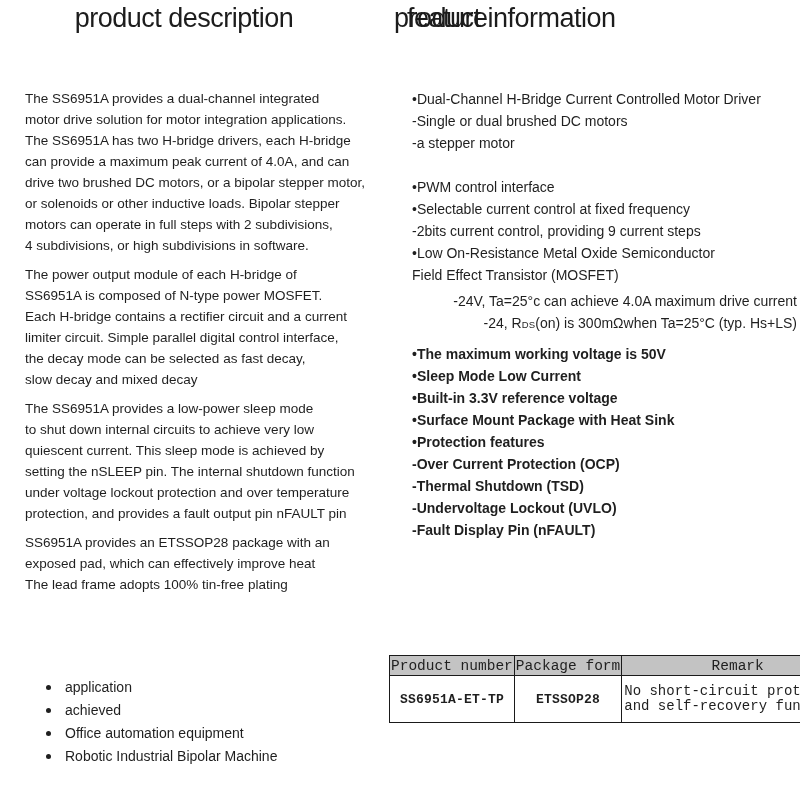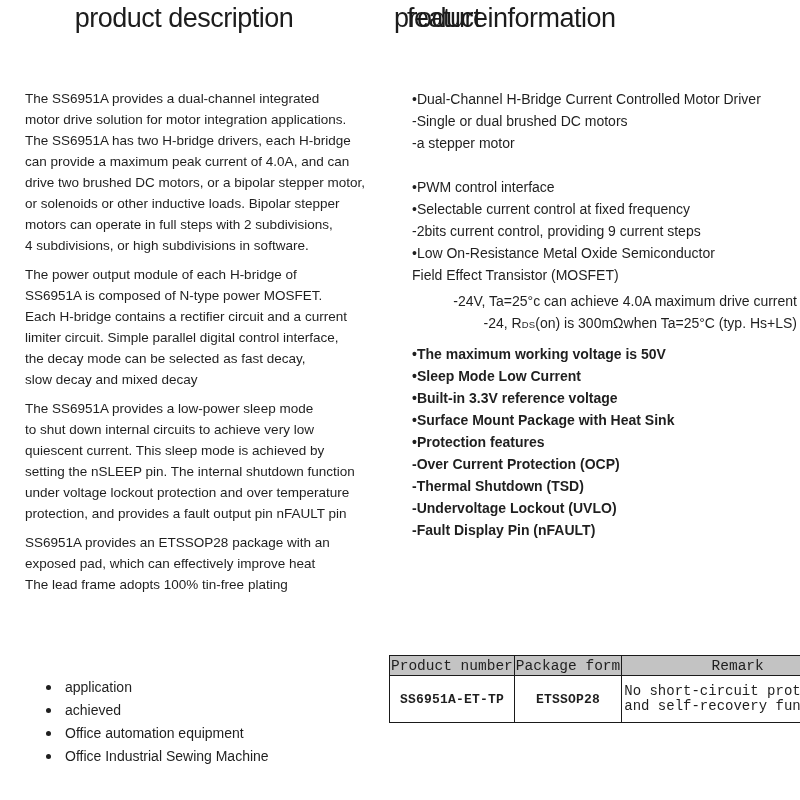--- a/index.html
+++ b/index.html
@@ -89,21 +89,21 @@
         <div class="line">SS6951A provides an ETSSOP28 package with an</div>
         <div class="line">exposed pad, which can effectively improve heat</div>
         <div class="line">The lead frame adopts 100% tin-free plating</div>
       </div>
   </div>
 
   <div class="apps">
       <div class="line">application</div>
       <div class="line">achieved</div>
       <div class="line">Office automation equipment</div>
-      <div class="line">Office Industrial Sewing Machine</div>
+      <div class="line">Robotic Industrial Bipolar Machine</div>
     </div>
 
   <div class="heading h-feat">feature</div>
 
   <div class="feat-col">
     <div class="fgroup-1">
         <div class="line">•Dual-Channel H-Bridge Current Controlled Motor Driver</div>
         <div class="line">-Single or dual brushed DC motors</div>
         <div class="line">-a stepper motor</div>
       </div>

